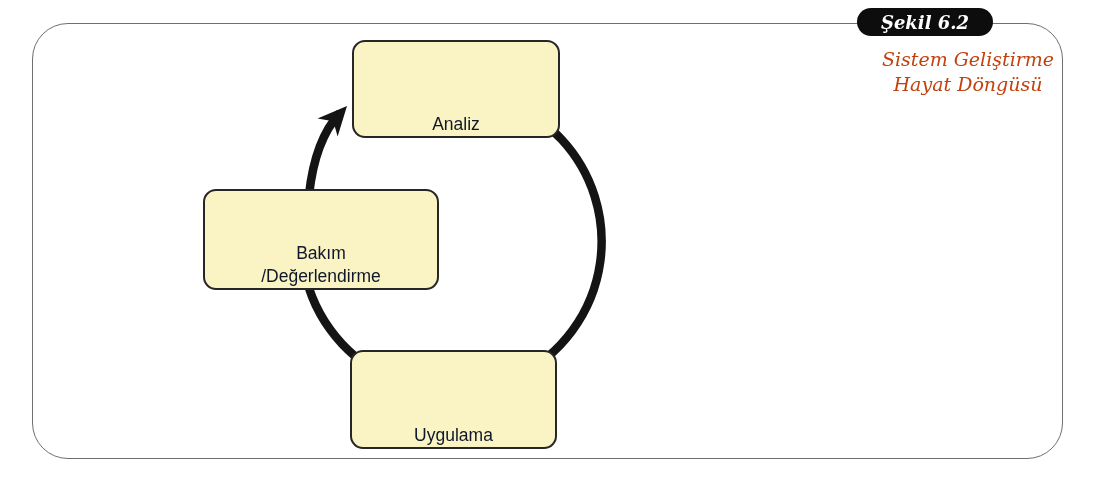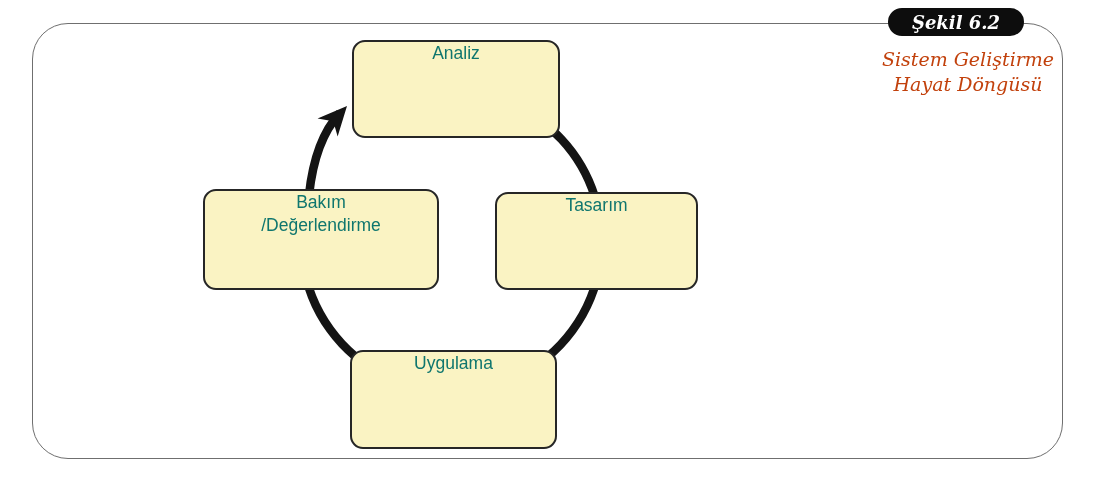--- a/index.html
+++ b/index.html
@@ -13,21 +13,21 @@
   .frame{
     position:absolute;
     left:32px;top:23px;width:1031px;height:436px;
     border:1.5px solid #6f6f6f;
     border-radius:36px;
     box-sizing:border-box;
     background:transparent;
   }
   .badge{
     position:absolute;
-    left:888px;top:8px;width:136px;height:28px;
+    left:857px;top:8px;width:136px;height:28px;
     background:#0d0d0d;
     border-radius:14px;
     display:flex;align-items:center;justify-content:center;
     color:#ffffff;
     font-family:"DejaVu Serif","Liberation Serif",serif;
     font-style:italic;font-weight:bold;font-size:18px;
     z-index:5;
   }
   .caption{
     position:absolute;
@@ -43,23 +43,23 @@
   .cycle-svg{
     position:absolute;left:0;top:0;width:1101px;height:482px;
     z-index:1;
   }
   .node{
     position:absolute;
     background:#faf3c3;
     border:2px solid #262626;
     border-radius:13px;
     box-sizing:border-box;
-    display:flex;align-items:flex-start;justify-content:center;
+    display:flex;align-items:flex-end;justify-content:center;
     text-align:center;
-    color:#0f766e;
+    color:#0f172a;
     font-size:17.5px;
     line-height:23px;
     white-space:pre-line;
     z-index:2;
   }
   .node-analiz   {left:352px;top:40px; width:208px;height:98px;}
   .node-tasarim  {left:495px;top:192px;width:203px;height:98px;}
   .node-uygulama {left:350px;top:344px;width:207px;height:99px;margin-top:6px;}
   .node-bakim    {left:203px;top:189px;width:236px;height:101px;}
 </style>
@@ -76,23 +76,20 @@
 
     <path d="M 309,195 C 313,158 324,130 340,113" fill="none" stroke="#141414" stroke-width="8.5"></path>
 
     <polygon points="0,0 -29,-13.5 -20.5,0 -29,13.5" fill="#141414" transform="translate(347,106) rotate(-48)"></polygon>
   </svg>
 
   <div class="node node-analiz">
     <span>Analiz</span>
   </div>
 
-  <div class="node node-tasarim">
-    <span>Tasarım</span>
-  </div>
 
   <div class="node node-uygulama">
     <span>Uygulama</span>
   </div>
 
   <div class="node node-bakim">
     <span>Bakım
 /Değerlendirme</span>
   </div>
 

